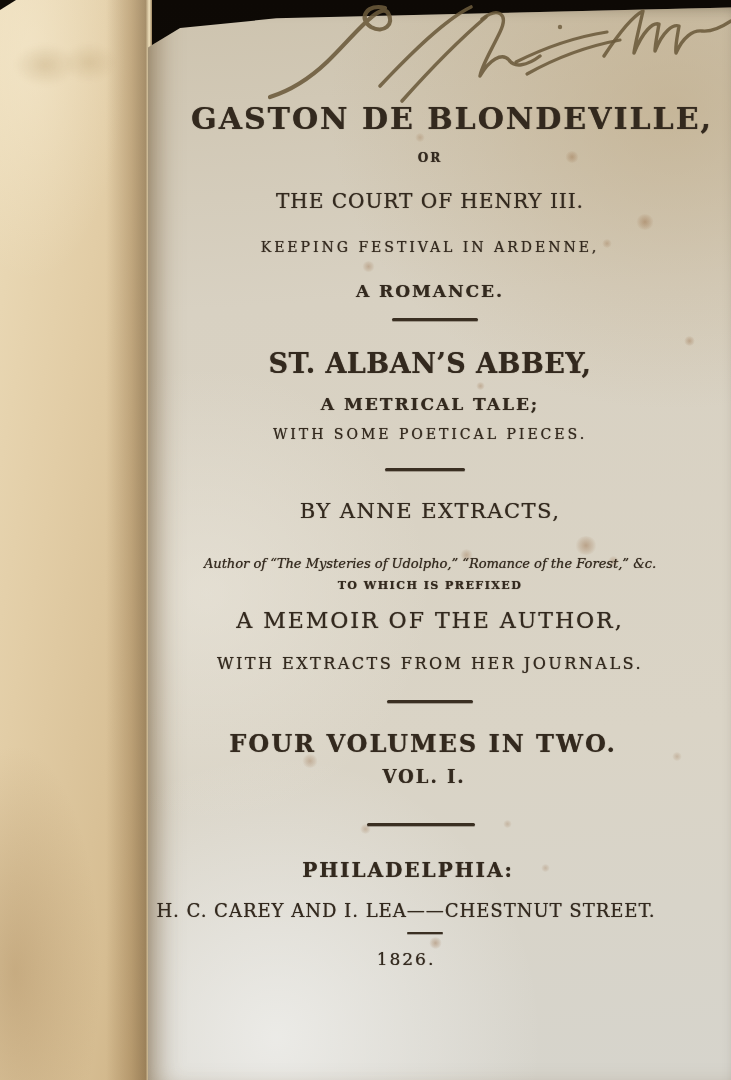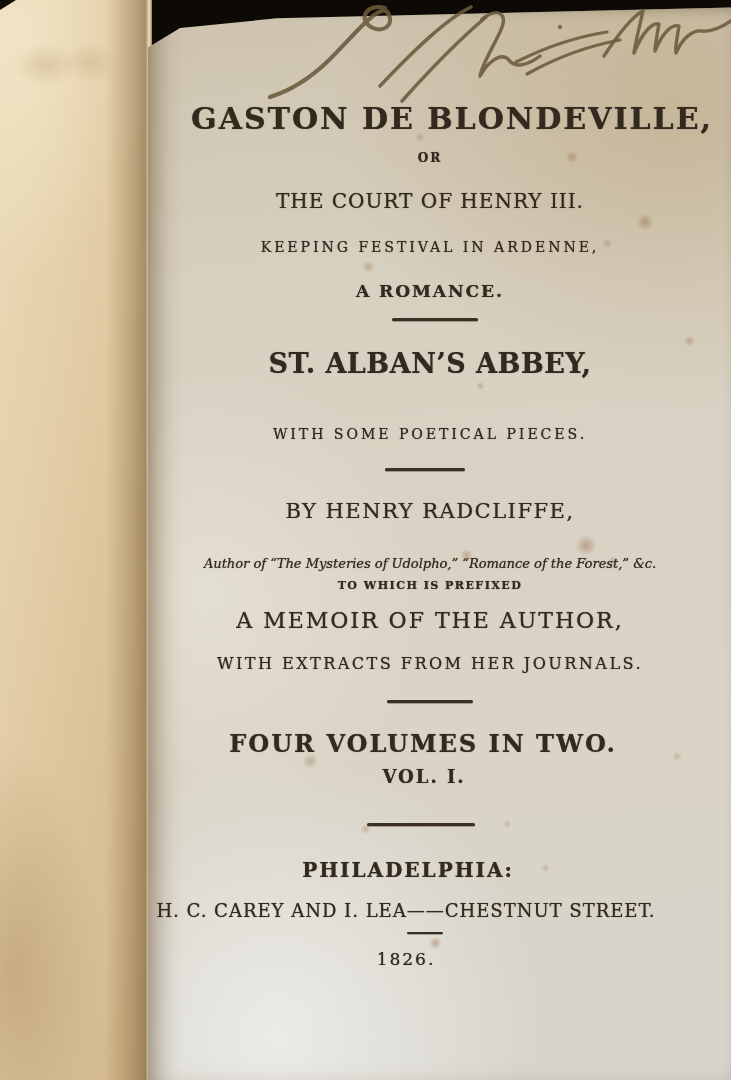--- a/index.html
+++ b/index.html
@@ -128,25 +128,26 @@
   <div class="print">
     <div class="line t-title">GASTON DE BLONDEVILLE,</div>
     <div class="line t-or">OR</div>
     <div class="line t-court">THE COURT OF HENRY III.</div>
     <div class="line t-keeping">KEEPING FESTIVAL IN ARDENNE,</div>
     <div class="line t-romance">A ROMANCE.</div>
 
     <div class="rule rule-1"></div>
 
     <div class="line t-alban">ST. ALBAN’S ABBEY,</div>
+    <div class="line t-metrical">A METRICAL TALE;</div>
     <div class="line t-poetical">WITH SOME POETICAL PIECES.</div>
 
     <div class="rule rule-2"></div>
 
-    <div class="line t-byanne">BY HENRY RADCLIFFE,</div>
+    <div class="line t-byanne">BY ANNE EXTRACTS,</div>
     <div class="line t-credit">Author of “The Mysteries of Udolpho,” “Romance of the Forest,” &amp;c.</div>
     <div class="line t-prefixed">TO WHICH IS PREFIXED</div>
     <div class="line t-memoir">A MEMOIR OF THE AUTHOR,</div>
     <div class="line t-journals">WITH EXTRACTS FROM HER JOURNALS.</div>
 
     <div class="rule rule-3"></div>
 
     <div class="line t-fourvol">FOUR VOLUMES IN TWO.</div>
     <div class="line t-vol">VOL. I.</div>
 

